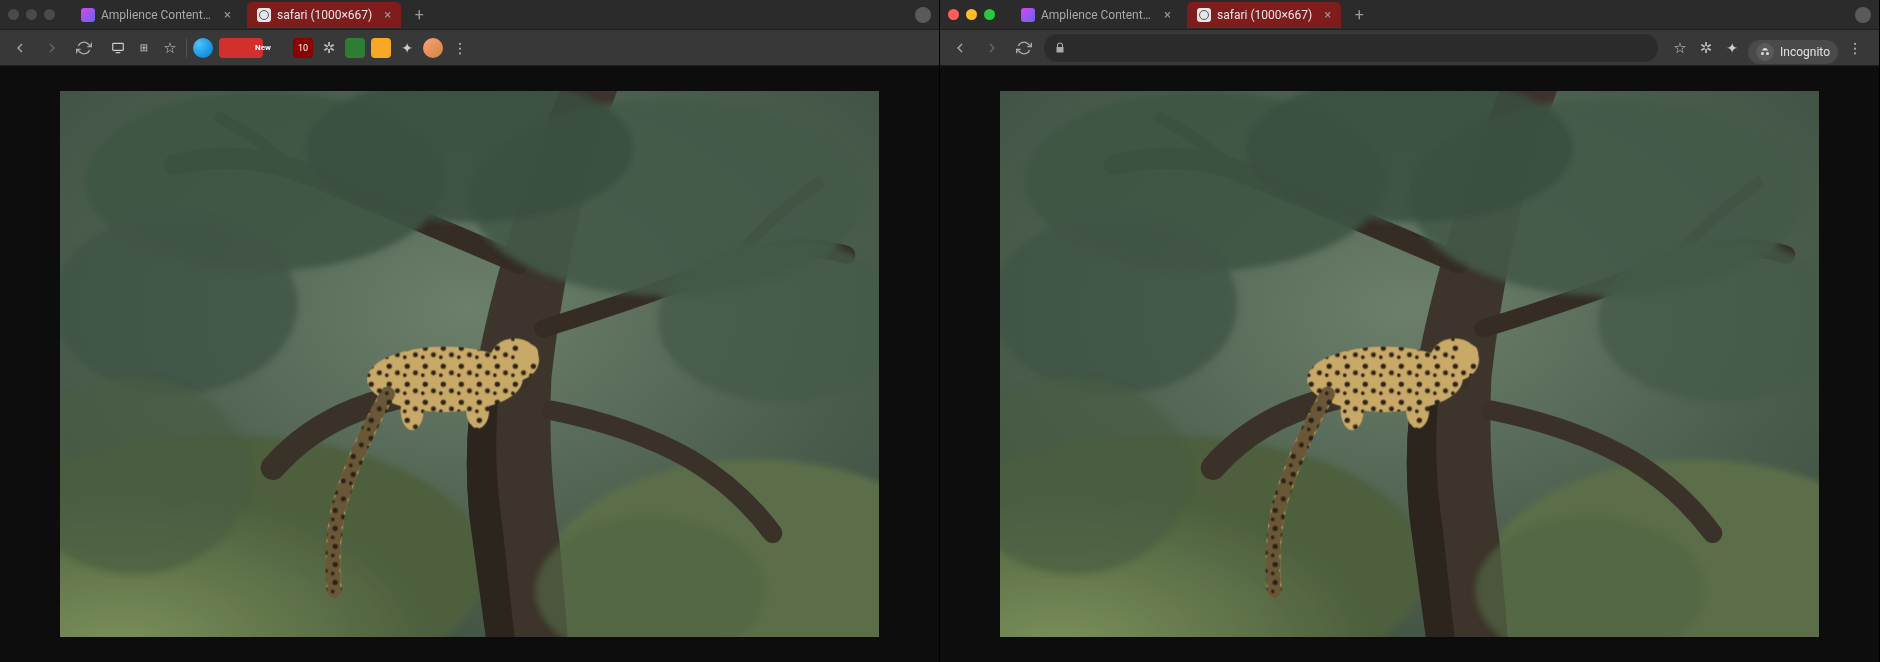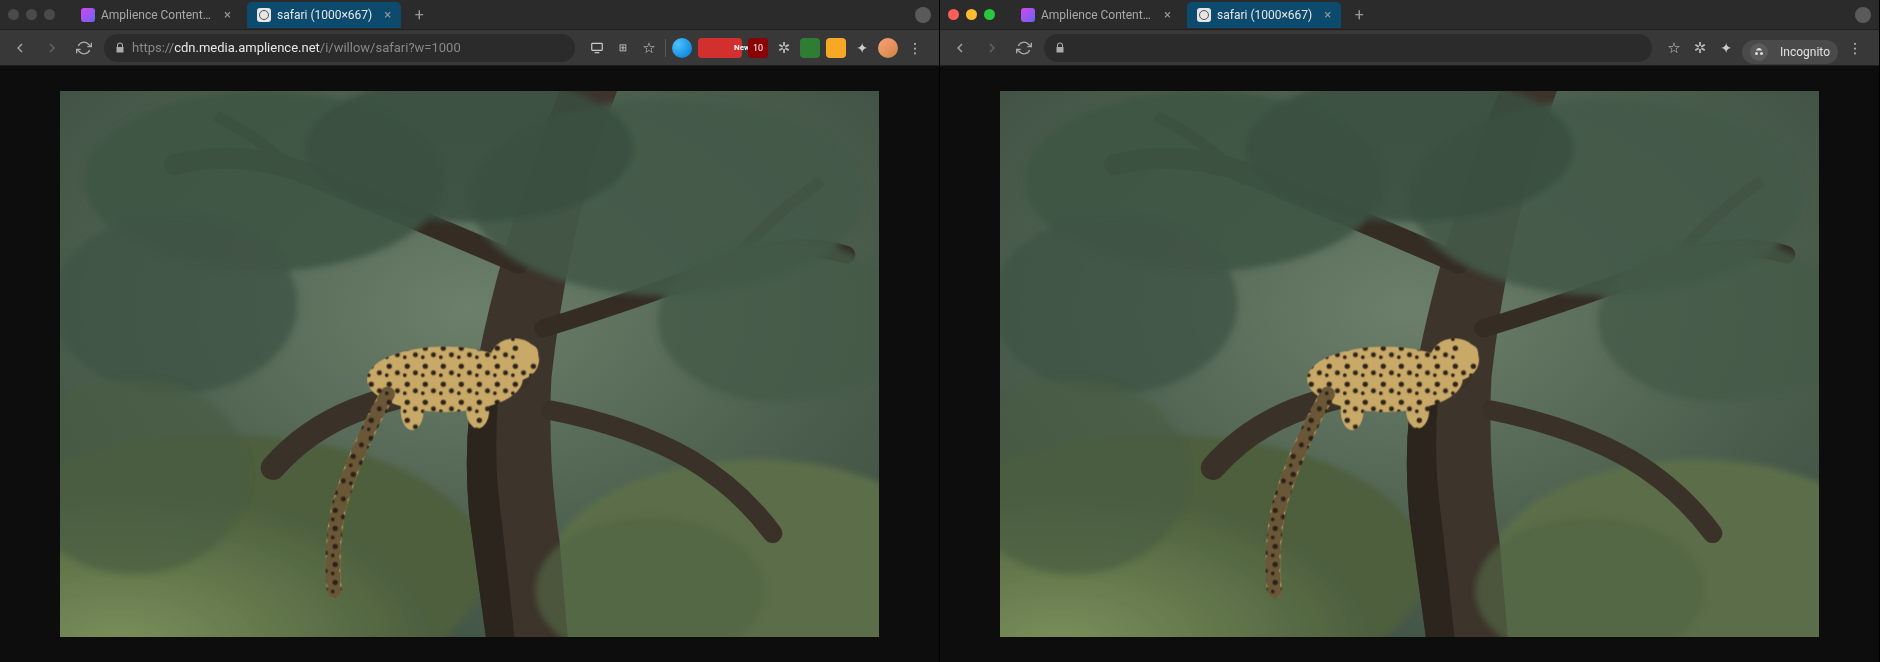--- a/index.html
+++ b/index.html
@@ -40,21 +40,21 @@
     height: 26px;
     padding: 0 10px;
     border-radius: 5px 5px 0 0;
     color: #a8a8a8;
     font-size: 12px;
     gap: 6px;
     max-width: 170px;
     position: relative;
     cursor: pointer;
   }
-  .tab.active { background: #0c4a6e; color: #e6e6e6; }
+  .tab.active { background: #7f1d1d; color: #e6e6e6; }
   .tab .favicon {
     width: 14px; height: 14px; border-radius: 3px; display:flex; align-items:center; justify-content:center;
     flex-shrink:0;
   }
   .fav-amp { background: linear-gradient(135deg,#d946ef,#6366f1); }
   .fav-globe {
     background:#e6e6e6; border-radius:50%; position:relative;
   }
   .fav-globe::after{
     content:""; position:absolute; inset:2px; border:1px solid #555; border-radius:50%;
@@ -98,30 +98,30 @@
   .url-text .host { color:#e6e6e6; }
   .url-text .path { color:#888; }
   .toolbar-right { display:flex; align-items:center; gap:6px; padding:0 4px; }
   .ext-icon {
     width:20px; height:20px; border-radius:4px; display:flex; align-items:center;
     justify-content:center; font-size:10px; cursor:pointer;
   }
   .ext-star { color:#ccc; font-size:15px; }
   .ext-edge { background: radial-gradient(circle at 30% 30%, #4cc2ff, #0078d4); border-radius:50%; }
   .ext-red { background:#d32f2f; color:#fff; font-size:8px; font-weight:bold;padding-left:44px; }
-  .ext-darkred { background:#8b0000; color:#fff; font-size:9px; }
+  .ext-darkred { background:#8b0000; color:#fff; font-size:9px;margin-left:24px; }
   .ext-gear { color:#bbb; font-size:15px; }
   .ext-green { background:#2e7d32; }
   .ext-yellow { background:#f9a825; }
   .ext-puzzle { color:#ccc; font-size:14px; }
   .avatar { width:20px; height:20px; border-radius:50%; background: linear-gradient(135deg,#ffa07a,#cd853f); }
   .menu-dots { color:#ccc; font-size:14px; letter-spacing:1px; cursor:pointer; padding:0 4px; }
   .cast-icon { color:#ccc; }
   .incog-badge {
-    display:flex; align-items:center; gap:12px; color:#e0e0e0; font-size:12px;
+    display:flex; align-items:center; gap:6px; color:#e0e0e0; font-size:12px;
     background:#4a4a4a; padding:3px 8px; border-radius:12px; cursor:pointer;margin-top:8px;
   }
   .incog-icon {
     width:18px; height:18px; border-radius:50%; background:#5a5a5a; display:flex;
     align-items:center; justify-content:center;
   }
   .incog-icon svg { width:12px; height:12px; fill:#ddd; }
 
   .content {
     flex:1; background:#0d0d0d; display:flex; align-items:center; justify-content:center;
@@ -171,30 +171,20 @@
     <div class="nav-btn" style="opacity:.4">
       <svg viewBox="0 0 24 24" fill="none" stroke="currentColor" stroke-width="2">
           <path d="M9 6l6 6-6 6"></path>
         </svg>
     </div>
     <div class="nav-btn">
       <svg viewBox="0 0 24 24" fill="none" stroke="currentColor" stroke-width="2">
           <path d="M23 4v6h-6M1 20v-6h6"></path>
           <path d="M3.5 9a9 9 0 0 1 14.8-3L23 10M1 14l4.7 4a9 9 0 0 0 14.8-3"></path>
         </svg>
-    </div>
-    <div class="addr">
-      <span class="lock">
-        <svg viewBox="0 0 24 24">
-            <path d="M6 10V7a6 6 0 1 1 12 0v3h1v11H5V10h1zm2 0h8V7a4 4 0 1 0-8 0v3z"></path>
-          </svg>
-      </span>
-      <span class="url-text">
-        <span class="prefix">https://</span><span class="host">cdn.media.amplience.net</span><span class="path">/i/willow/safari?w=1000</span>
-      </span>
     </div>
     <div class="toolbar-right">
       <div class="ext-icon cast-icon">
         <svg width="16" height="14" viewBox="0 0 24 24" fill="none" stroke="currentColor" stroke-width="2">
             <rect x="3" y="4" width="18" height="12" rx="1"></rect>
             <path d="M8 20h8"></path>
           </svg>
       </div>
       <div class="ext-icon" style="color:#ccc">⊞</div>
       <div class="ext-icon ext-star">☆</div>

